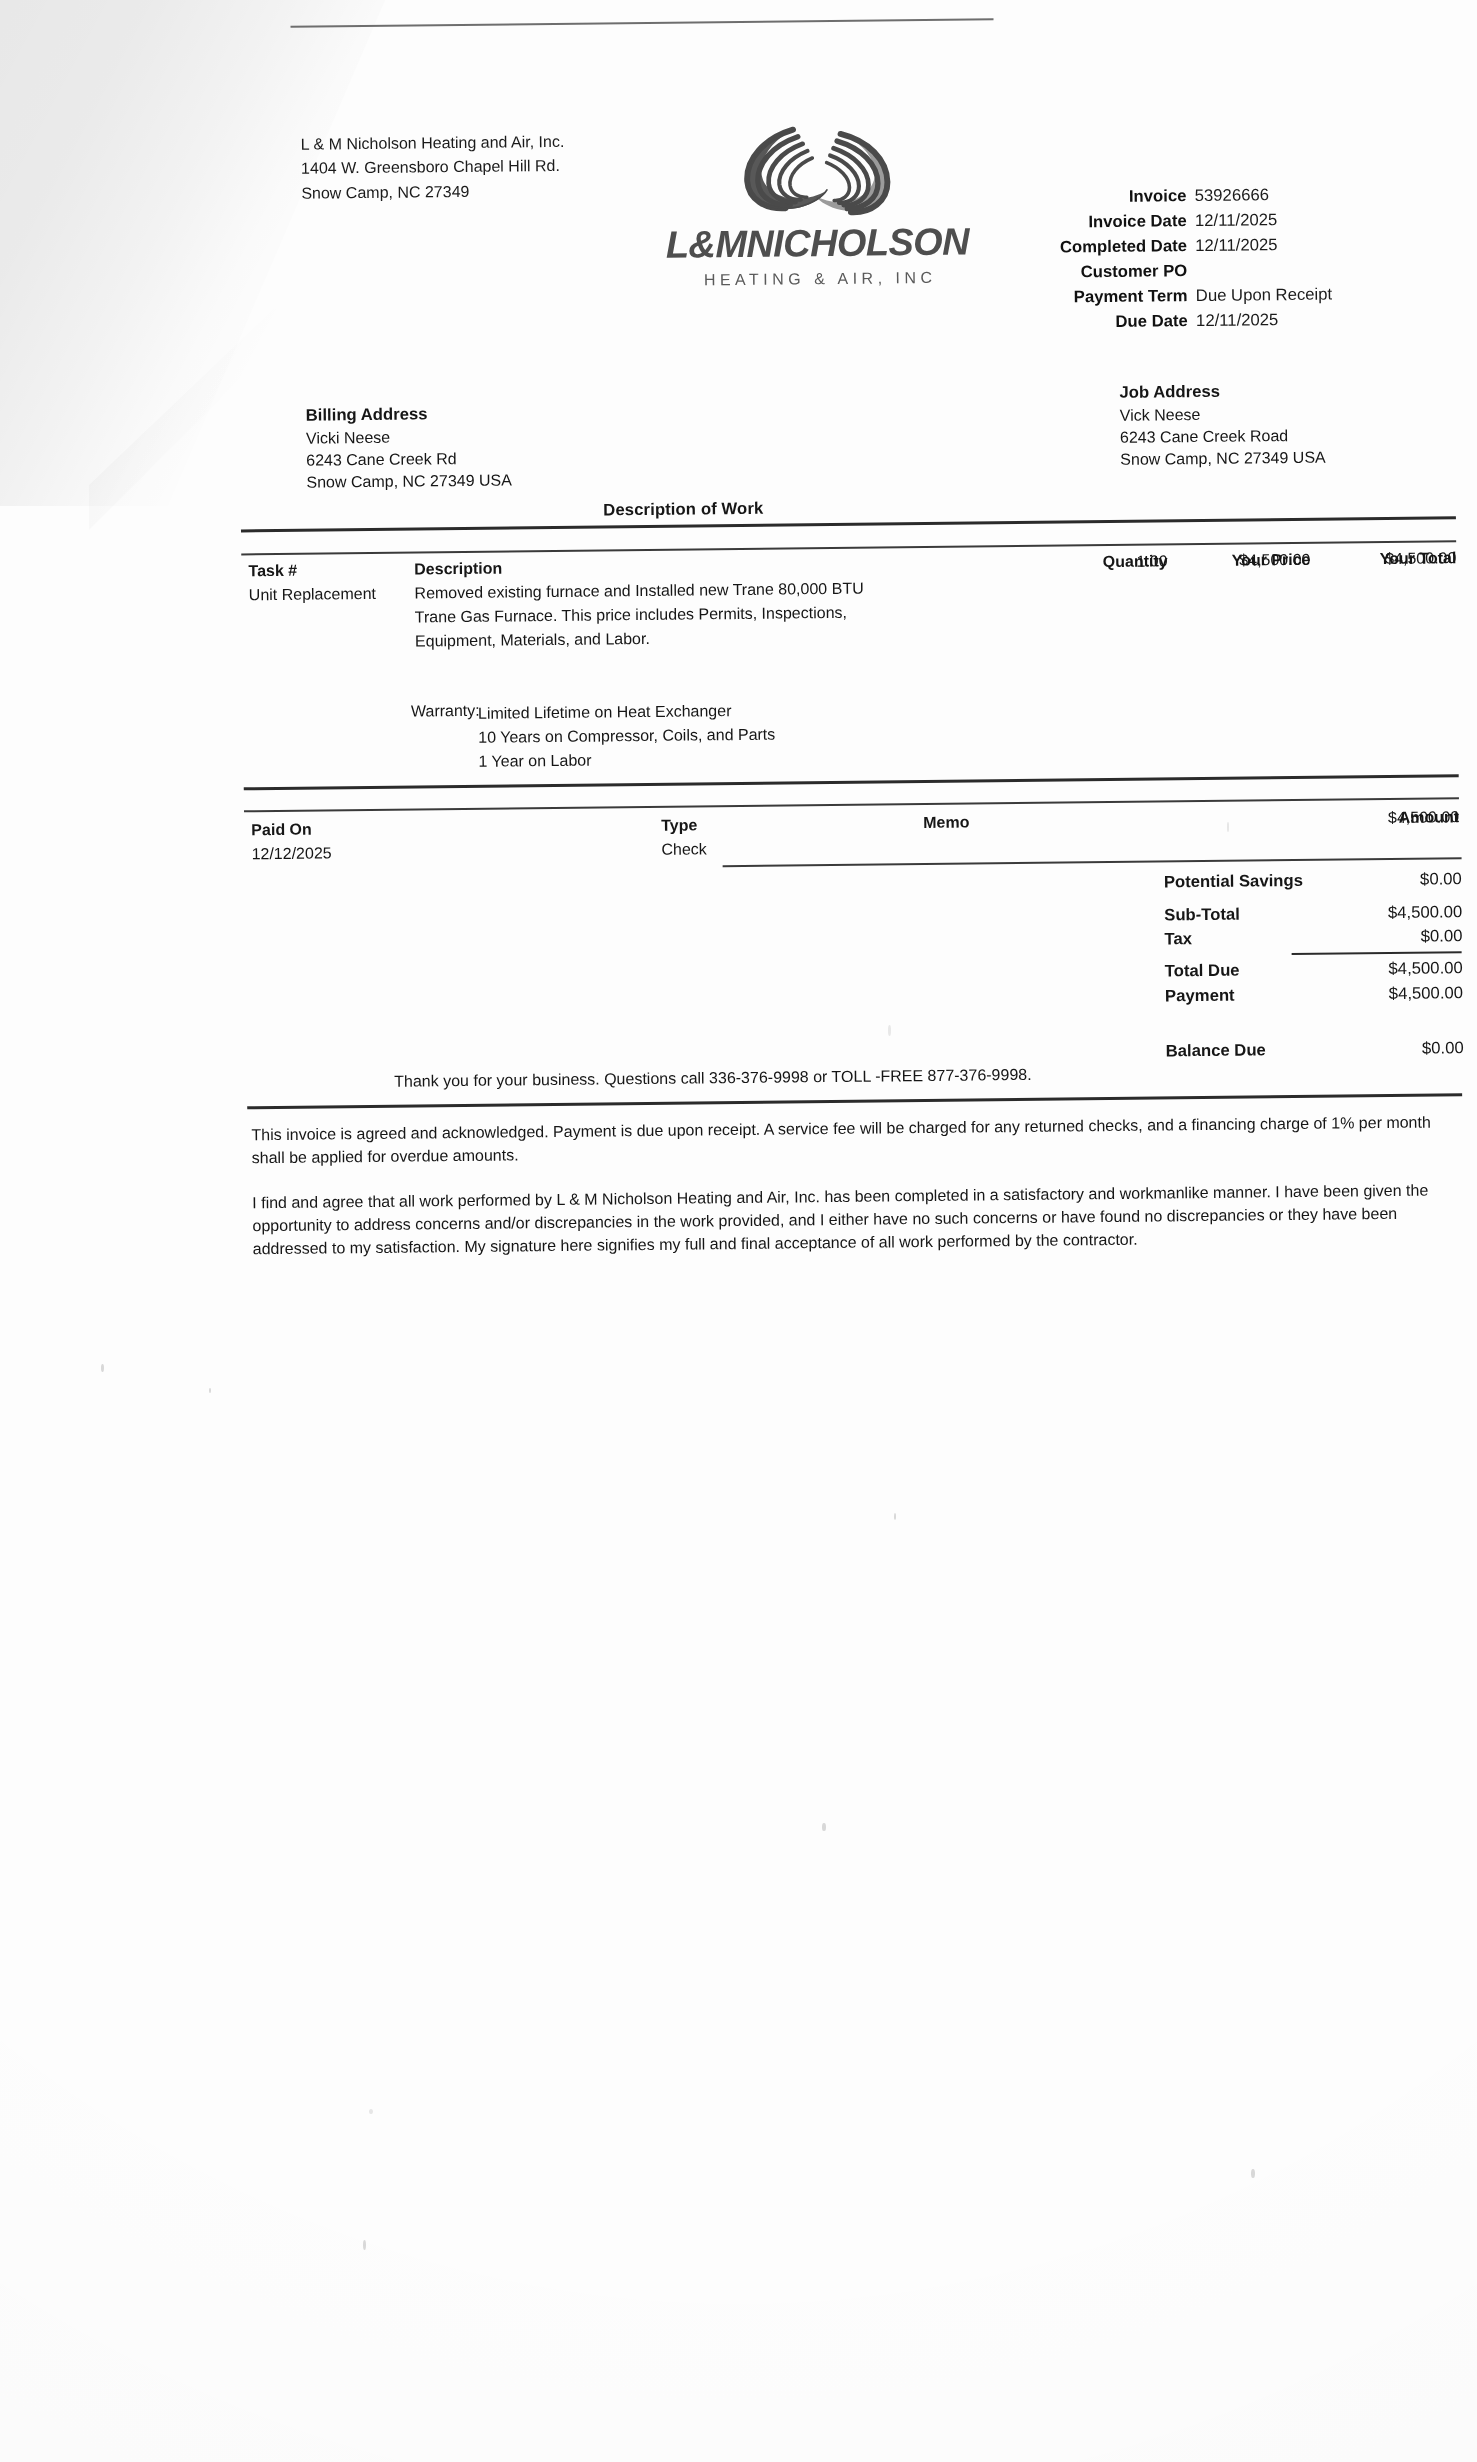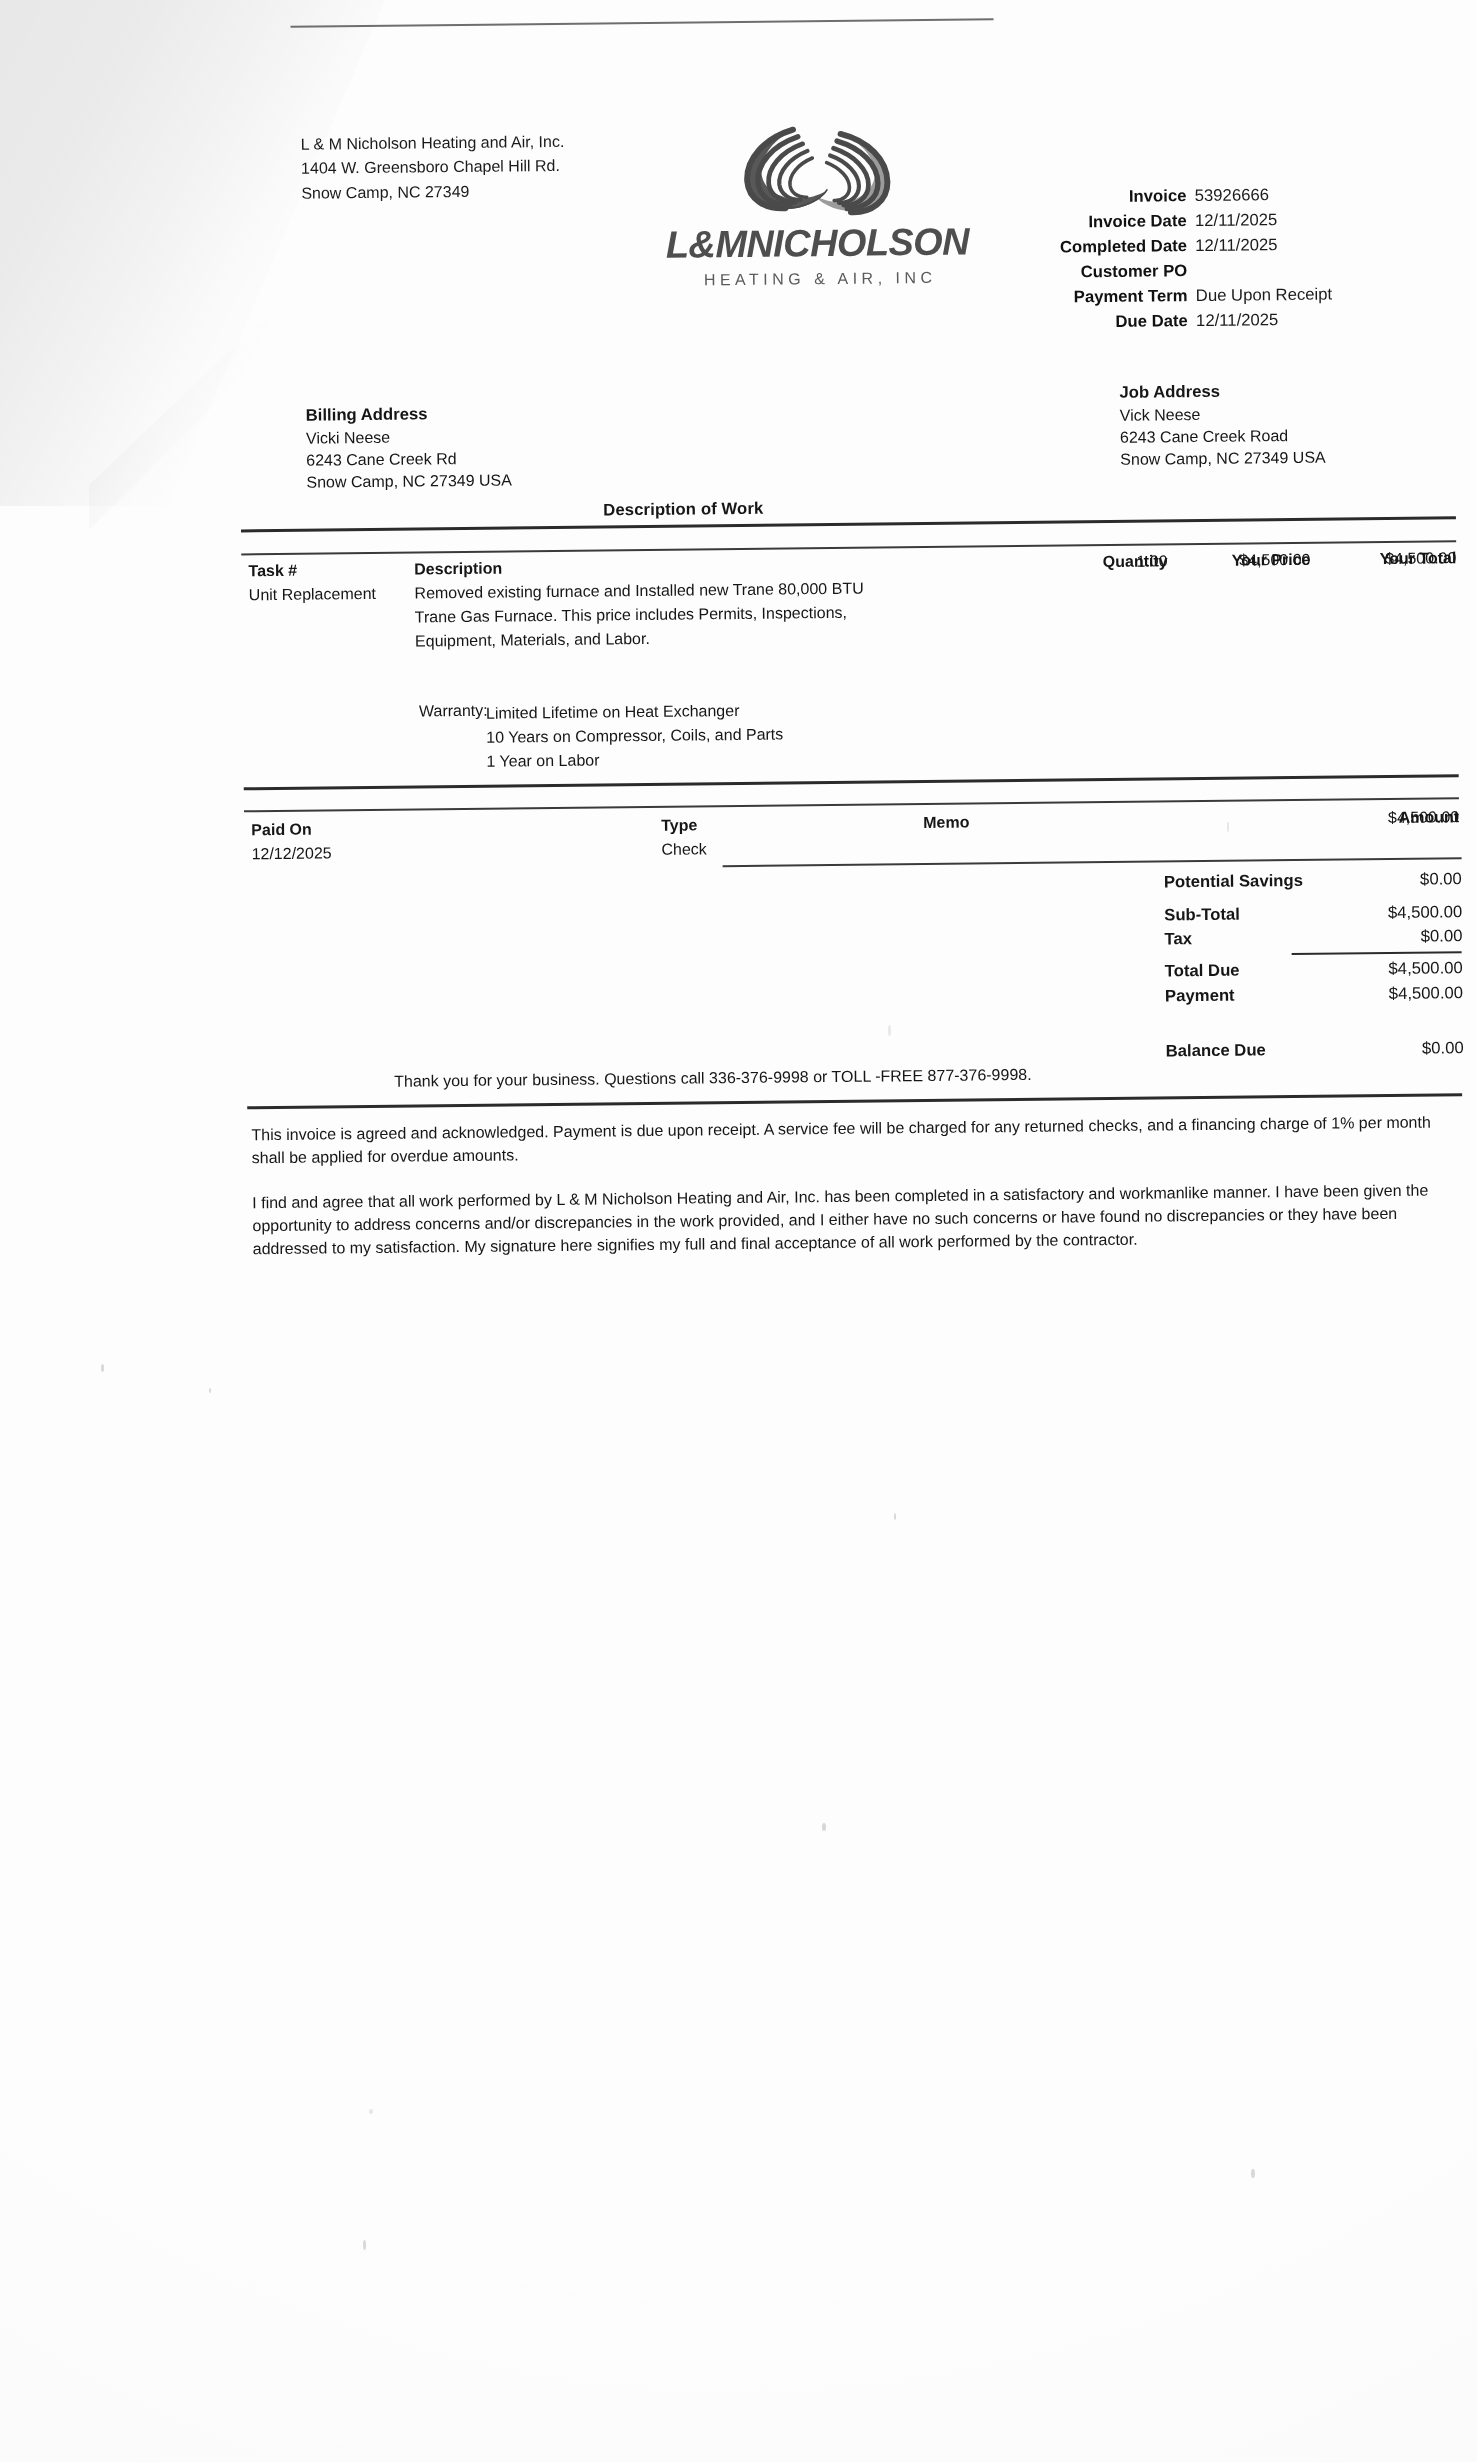--- a/index.html
+++ b/index.html
@@ -189,21 +189,21 @@
   .item-head > div { font-weight: bold; line-height: 24px; }
   .item-row  > div { line-height: 24px; }
   .desc-lines { white-space: pre-line; line-height: 24px; }
 
   
   #warranty {
     left: 411px; top: 699px;
     font-size: 16px;
     display: flex;
   }
-  #warranty .w-label { font-weight: normal; width: 67px; margin-left: 8px; }
+  #warranty .w-label { font-weight: normal; width: 67px; }
   #warranty .w-lines { white-space: pre-line; line-height: 24px; }
 
   
   #payments {
     left: 243px; top: 813px;
     width: 1215px;
     font-size: 16px;
   }
   .pay-head, .pay-row { display: flex; }
   .pc-paid  { width: 417px; padding-left: 7.1px; box-sizing: border-box; }

